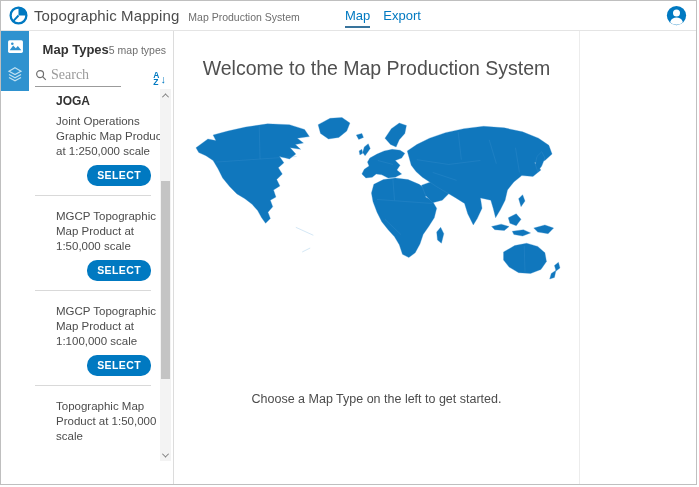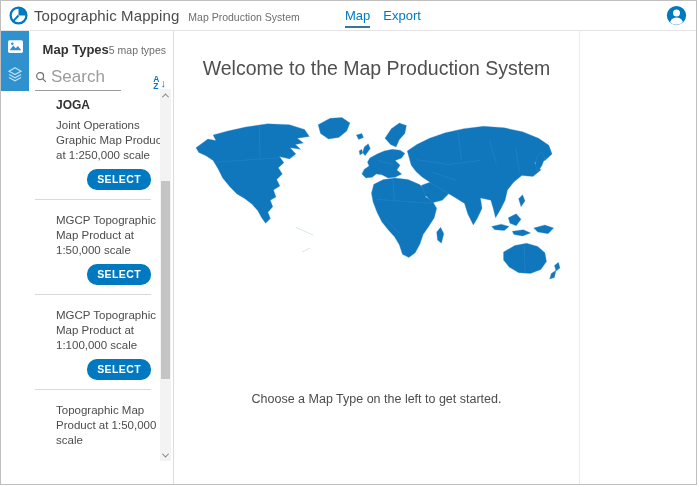--- a/index.html
+++ b/index.html
@@ -25,21 +25,21 @@
   .rail-group { background:#2f92cf; padding:2px 0 4px 0; }
   .rail-btn { width:28px; height:27px; display:flex; align-items:center; justify-content:center; cursor:pointer; }
 
   
   .sidebar { position:relative; width:145px; flex:0 0 auto; border-right:1px solid #dcdcdc; background:#fff; overflow:hidden; }
   .sidebar-head { display:flex; align-items:baseline; justify-content:flex-end; padding:11px 7px 0 6px; }
   .sidebar-title { font-size:13px; font-weight:700; color:#323232; }
   .sidebar-count { font-size:10.5px; color:#6e6e6e; }
   .search-row { display:flex; align-items:flex-end; justify-content:space-between; padding:8px 7px 0 6px; }
   .search-box { display:flex; align-items:center; gap:4px; border-bottom:1px solid #9b9b9b; width:86px; padding:2px 0 3px 0; }
-  .search-input { border:none; outline:none; width:64px; font-size:17px; color:#323232; font-family:Liberation Sans, sans-serif; }
+  .search-input { border:none; outline:none; width:64px; font-size:14px; color:#323232; font-family:Liberation Serif, serif; }
   .search-input::placeholder { color:#9b9b9b; }
   .sort-btn { display:flex; align-items:center; cursor:pointer; padding-bottom:1px; }
   .sort-letters { display:flex; flex-direction:column; line-height:7px; font-size:8.5px; font-weight:700; color:#0079c1; }
   .sort-arrow { font-size:11px; color:#0079c1; line-height:10px; margin-left:1px; }
 
   .type-list { padding:0 22px 0 6px; }
   .type-item { padding:7px 0 7px 0;margin-left:21px; }
   .type-name { font-size:12px; font-weight:700; color:#323232; line-height:14px; }
   .type-desc { margin-top:6px; font-size:11.5px; color:#4c4c4c; line-height:15px; width:118px; }
   .item-actions { margin-top:6px; display:flex; justify-content:flex-end; }

